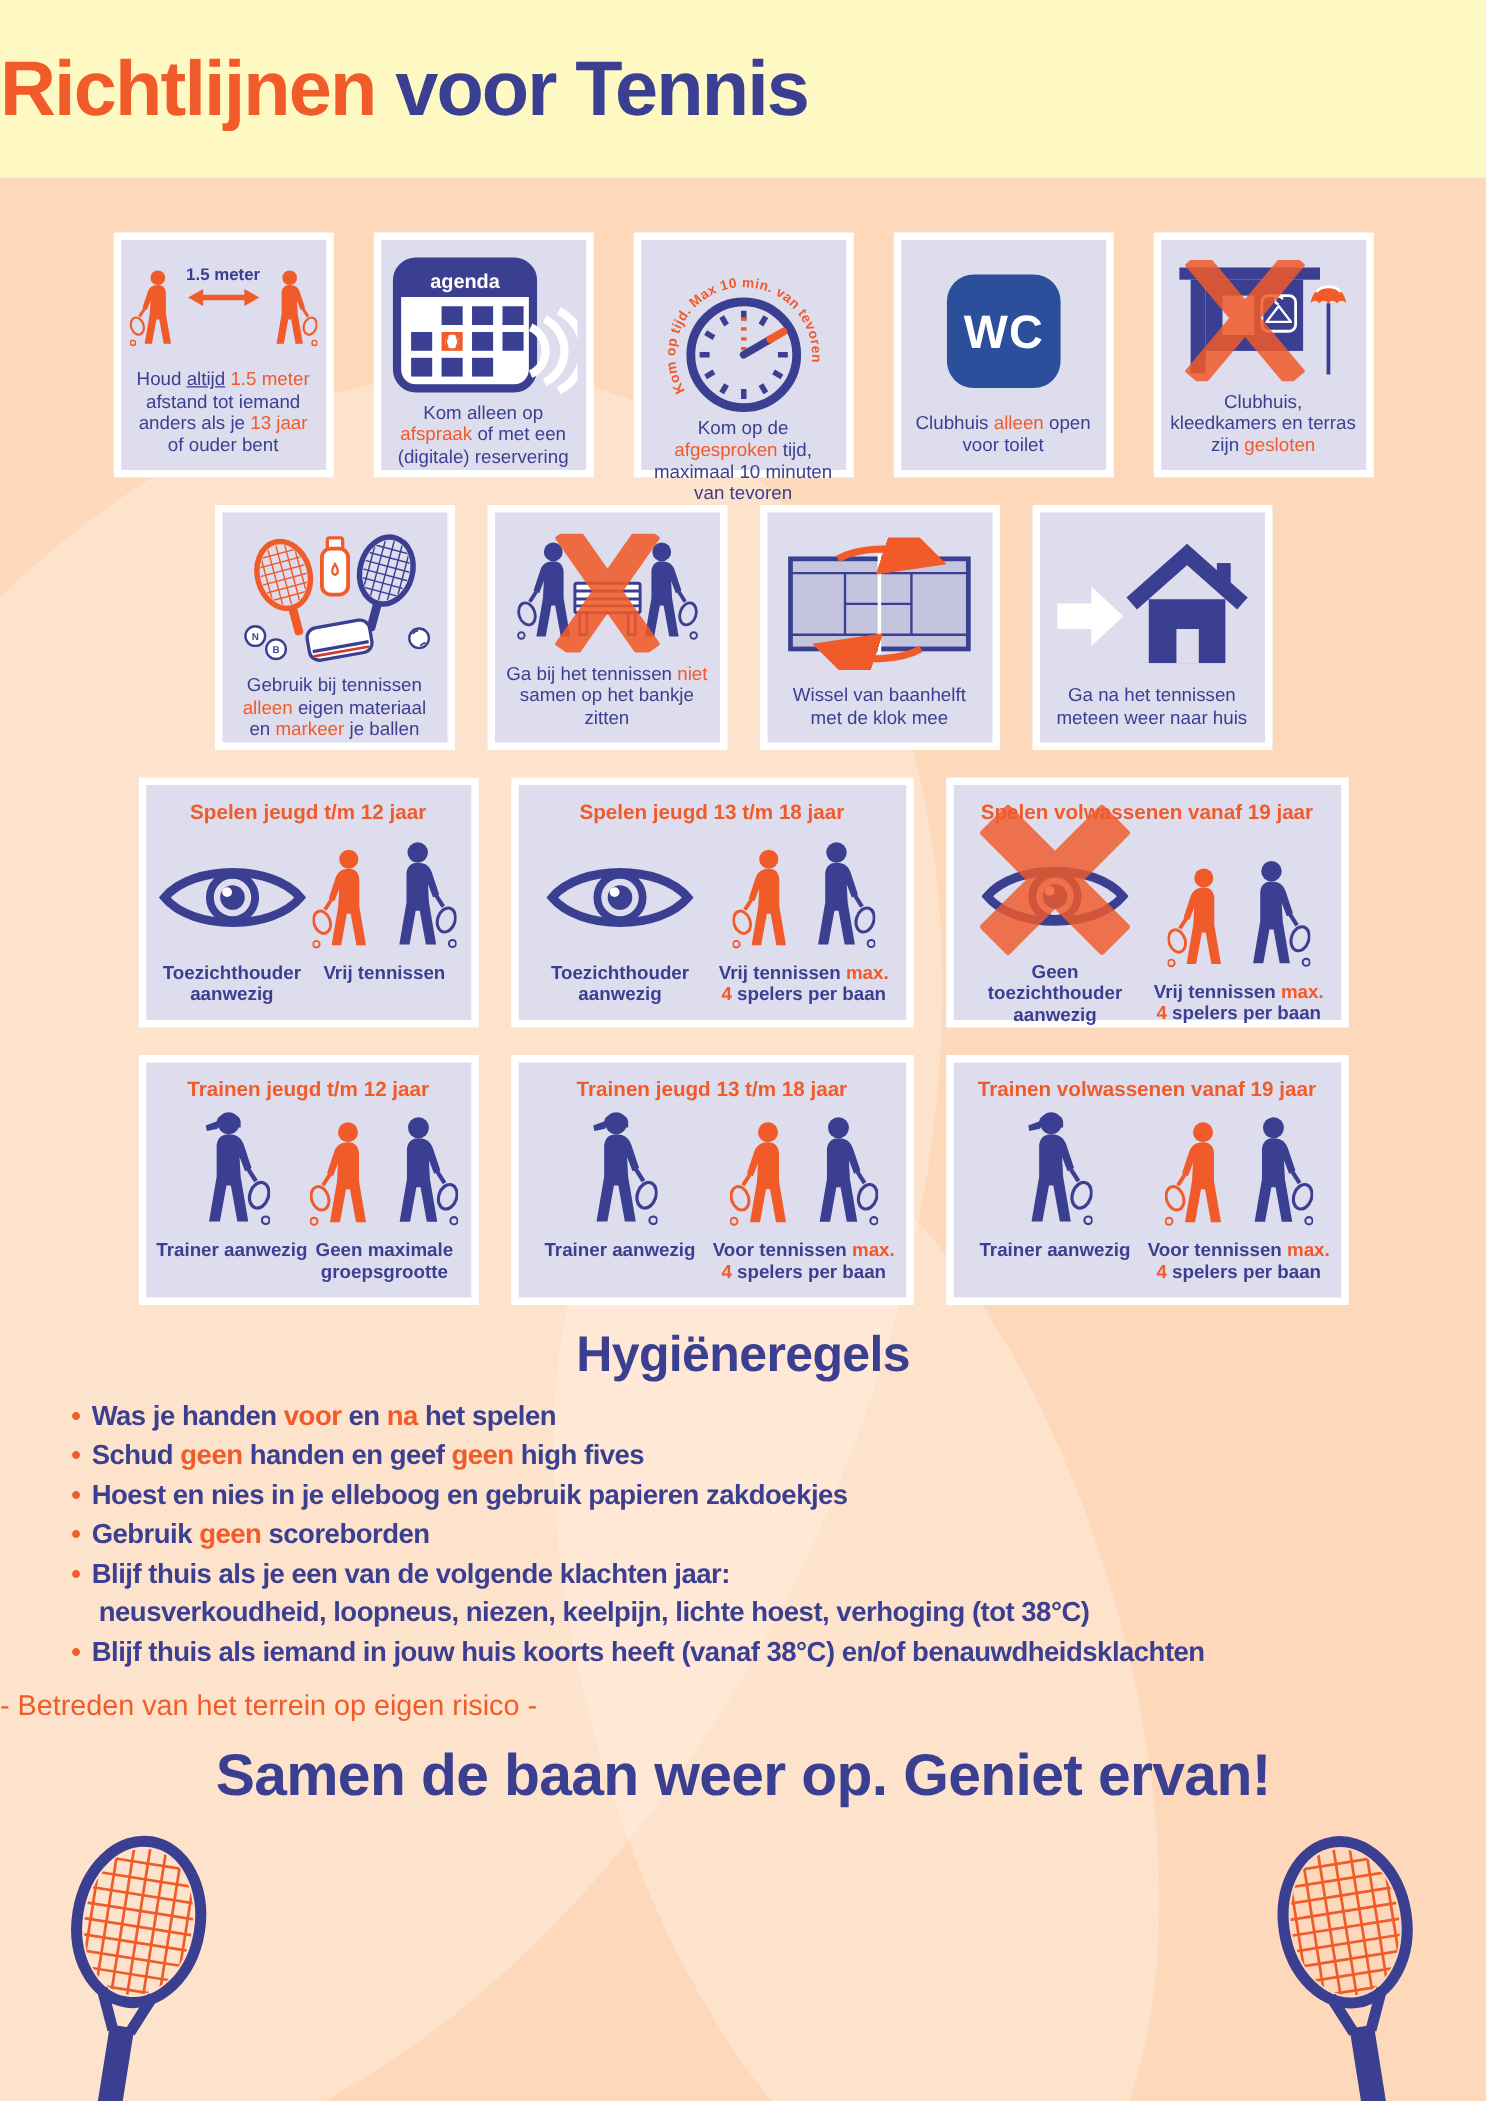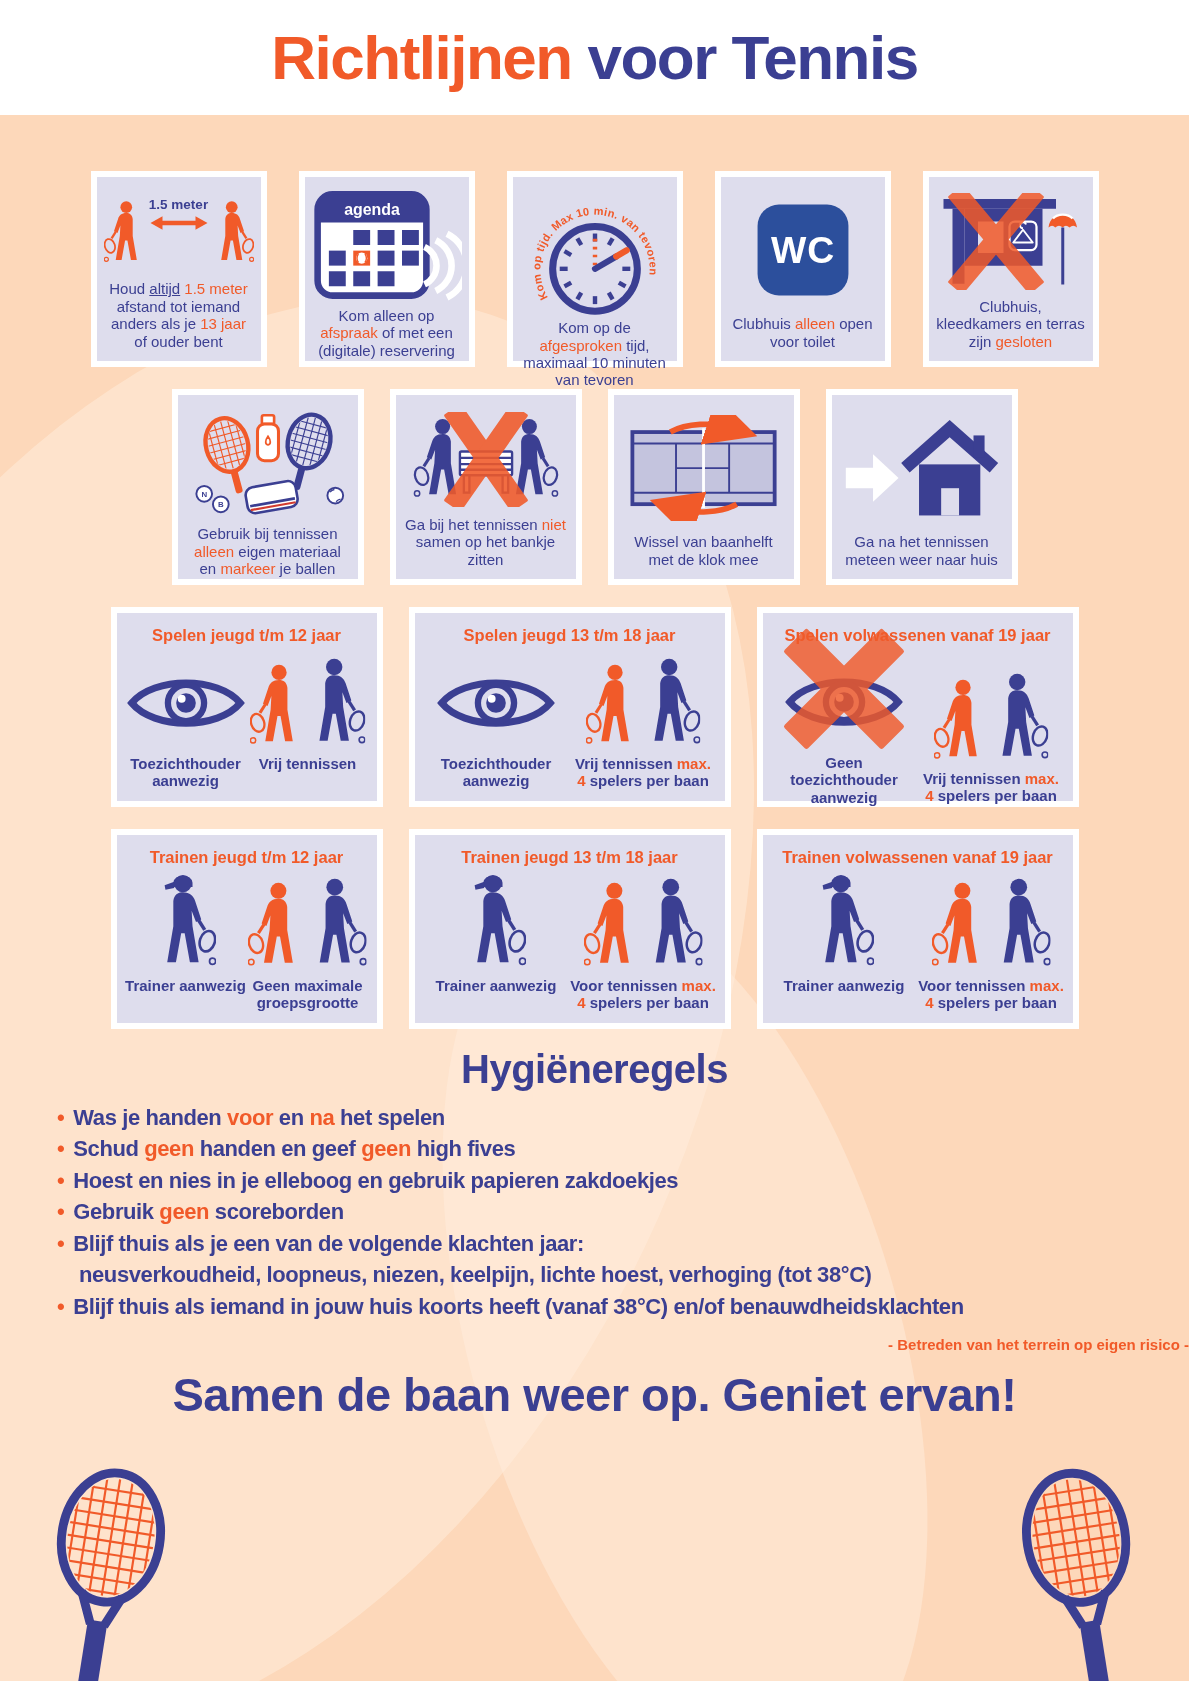--- a/index.html
+++ b/index.html
@@ -6,30 +6,30 @@
     --orange:#f15a29;
     --blue:#3b3f92;
     --royal:#2c4f9c;
     --cardbg:#dedded;
     --peach:#fdd8ba;
   }
   *{margin:0;padding:0;box-sizing:border-box}
   html,body{background:#fff}
   body{font-family:"Liberation Sans",sans-serif;}
   .page{position:relative;width:1189px;height:1681px;background:var(--peach);overflow:hidden;margin:0 auto}
-  .header{position:relative;height:115px;background:#ffffff;display:flex;align-items:center;justify-content:center;z-index:3}
+  .header{position:relative;height:142px;background:#fef9c3;display:flex;align-items:center;z-index:3}
   .header h1{font-size:62px;font-weight:700;letter-spacing:-1.5px;white-space:pre}
   .t-orange{color:var(--orange)} .t-blue{color:var(--blue)}
   .swirl{position:absolute;border-radius:50%;z-index:0}
   .s1{width:980px;height:1520px;left:-280px;top:260px;transform:rotate(24deg);background:rgba(255,236,219,.55)}
   .s2{width:430px;height:920px;left:470px;top:880px;transform:rotate(-16deg);background:rgba(255,238,222,.5)}
   .content{position:relative;z-index:1}
 
   .row{display:flex;justify-content:center;gap:26px}
-  .row-1{margin-top:56px;gap:32px}
+  .row-1{margin-top:44px;gap:32px}
   .row-2,.row-3,.row-4{margin-top:22px}
   .card{background:var(--cardbg);border:6px solid #fff;display:flex;flex-direction:column;align-items:center;padding:8px 7px 11px}
   .r1{width:176px;height:196px}
   .r2{width:192px;height:196px}
   .card .icon{flex:1;display:flex;align-items:center;justify-content:center;width:100%}
   .card-text{font-size:15px;font-weight:400;color:var(--blue);text-align:center;line-height:1.16}
   .hl{color:var(--orange)} .u{text-decoration:underline}
 
   .bigcard{width:322px;height:200px;padding:8px 8px 10px}
   .bigcard.narrow{width:272px}
@@ -57,21 +57,21 @@
   .wc-txt{font-size:42px;font-weight:700;fill:#fff;letter-spacing:1px}
   .arc-txt{font-size:12.5px;font-weight:700;fill:var(--orange);letter-spacing:.4px}
   .ball-txt{font-size:9px;font-weight:700;fill:var(--blue)}
 
   .hyg{width:1075px;margin:18px auto 0}
   .hyg h2{text-align:center;color:var(--blue);font-size:40px;font-weight:700;margin-bottom:10px;letter-spacing:-0.5px}
   .bline{display:flex;font-size:22px;font-weight:700;color:var(--blue);line-height:1.43;letter-spacing:-0.4px}
   .bdot{color:var(--orange);margin-right:9px}
   .cont{padding-left:22px}
 
-  .disclaimer{text-align:right;color:var(--orange);font-weight:700;font-size:15px;margin-top:14px}
+  .disclaimer{text-align:left;color:var(--orange);font-weight:400;font-size:23px;margin-top:14px}
   .logoblock{display:flex;flex-direction:column;align-items:center;margin-top:8px}
   .logo-swirl{width:86px;height:86px}
   .logo-label{color:var(--orange);font-weight:700;font-size:29px;letter-spacing:2px;margin-top:1px}
   .tagline{text-align:center;color:var(--blue);font-weight:700;font-size:47px;margin-top:14px;letter-spacing:-0.5px}
 
   .corner-racket{position:absolute;bottom:-42px;width:118px;height:258px;z-index:2}
   .cr-left{left:44px;transform:rotate(9deg)}
   .cr-right{right:44px;transform:rotate(-9deg)}
   .defs-svg{position:absolute;width:0;height:0;overflow:hidden}
 </style>

